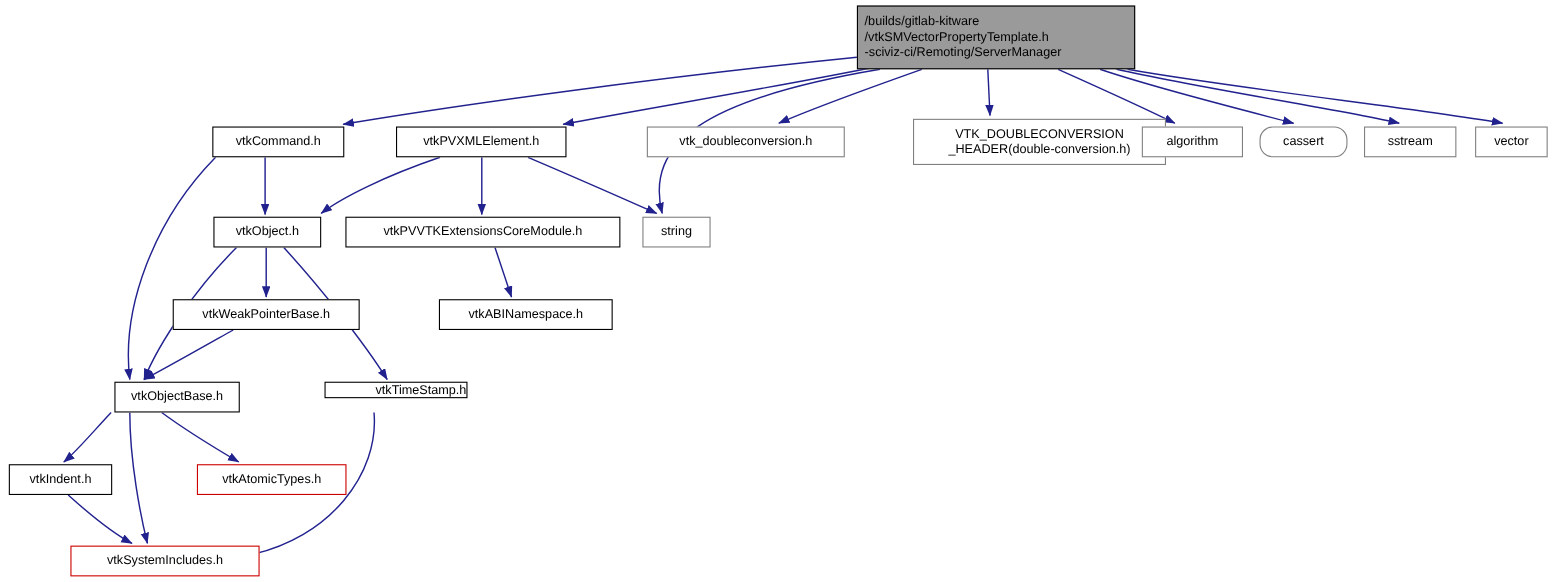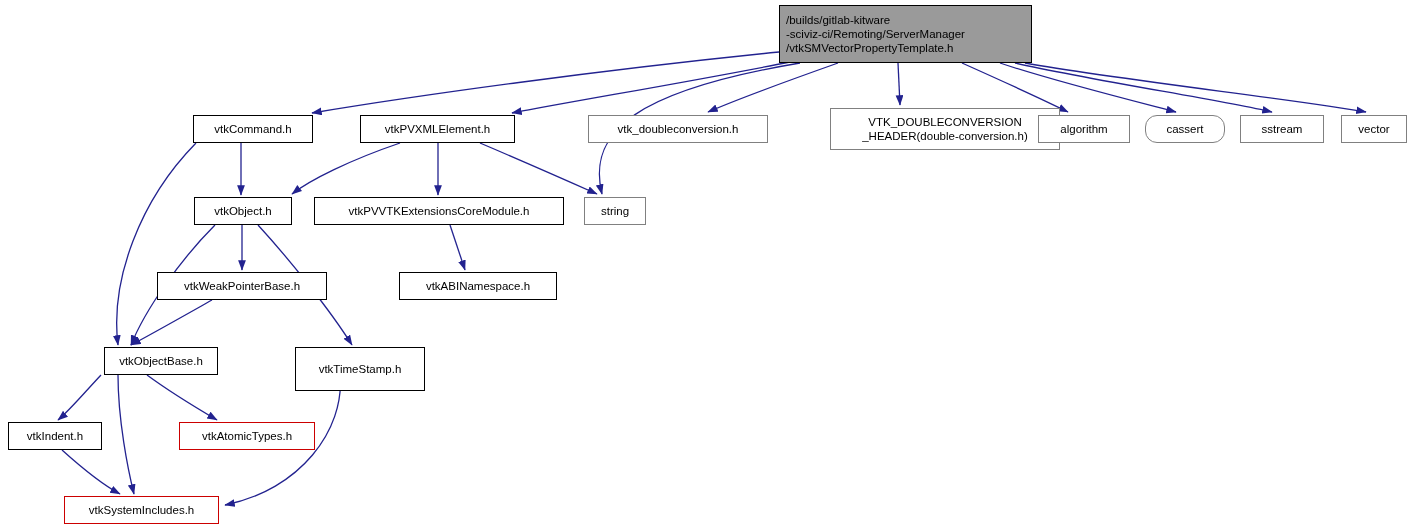--- a/index.html
+++ b/index.html
@@ -117,22 +117,22 @@
       <path d="M118,375 C118,420 128,470 134,494"></path>
 
       <path d="M62,450 C82,468 105,486 120,494"></path>
 
       <path d="M340,375 C345,430 300,490 225,505"></path>
     </g>
   </svg>
 
   <div class="node root" style="left:779px; top:5px; width:253px; height:58px;">
     <span class="line">/builds/gitlab-kitware</span>
+    <span class="line">/vtkSMVectorPropertyTemplate.h</span>
     <span class="line">-sciviz-ci/Remoting/ServerManager</span>
-    <span class="line">/vtkSMVectorPropertyTemplate.h</span>
   </div>
 
   <div class="node boxed" style="left:181px; top:115px; width:120px; height:28px;margin-left:12px;">
     <span class="line">vtkCommand.h</span>
   </div>
 
   <div class="node boxed" style="left:360px; top:115px; width:155px; height:28px;">
     <span class="line">vtkPVXMLElement.h</span>
   </div>
 
@@ -178,29 +178,29 @@
   </div>
 
   <div class="node boxed" style="left:399px; top:272px; width:158px; height:28px;">
     <span class="line">vtkABINamespace.h</span>
   </div>
 
   <div class="node boxed" style="left:64px; top:347px; width:114px; height:28px;margin-left:40px;">
     <span class="line">vtkObjectBase.h</span>
   </div>
 
-  <div class="node boxed" style="left:295px; top:347px; width:130px; height:44px;">
+  <div class="node boxed" style="left:295px; top:347px; width:130px; height:15px;text-align:right;">
     <span class="line">vtkTimeStamp.h</span>
   </div>
 
   <div class="node boxed" style="left:8px; top:422px; width:94px; height:28px;">
     <span class="line">vtkIndent.h</span>
   </div>
 
   <div class="node red" style="left:179px; top:422px; width:136px; height:28px;">
     <span class="line">vtkAtomicTypes.h</span>
   </div>
 
-  <div class="node red" style="left:64px; top:496px; width:155px; height:28px;">
+  <div class="node red" style="left:64px; top:496px; width:172px; height:28px;">
     <span class="line">vtkSystemIncludes.h</span>
   </div>
 
 </div>
 
 </body></html>

